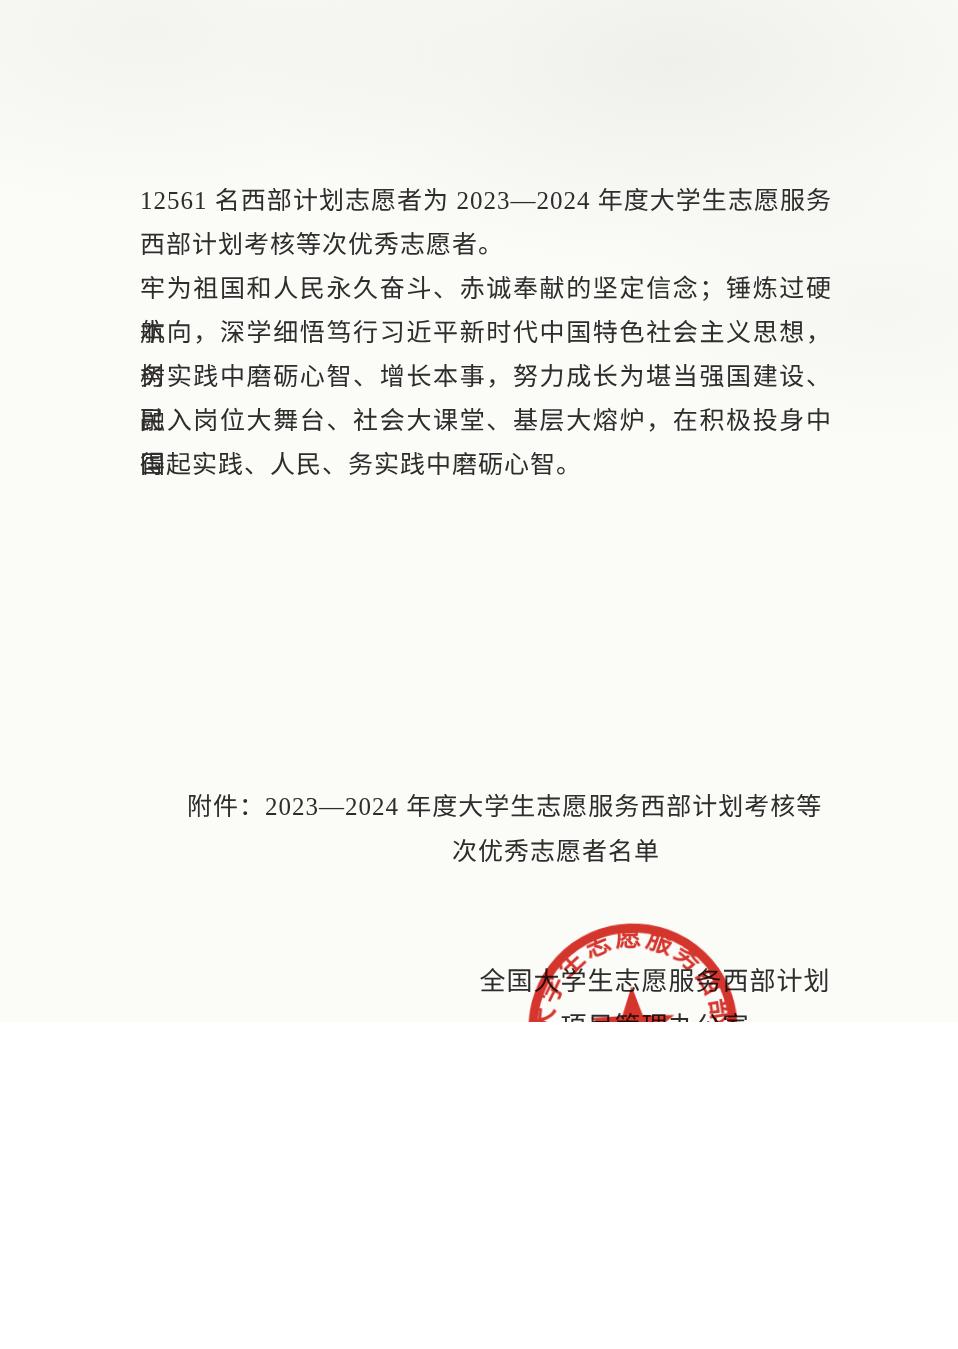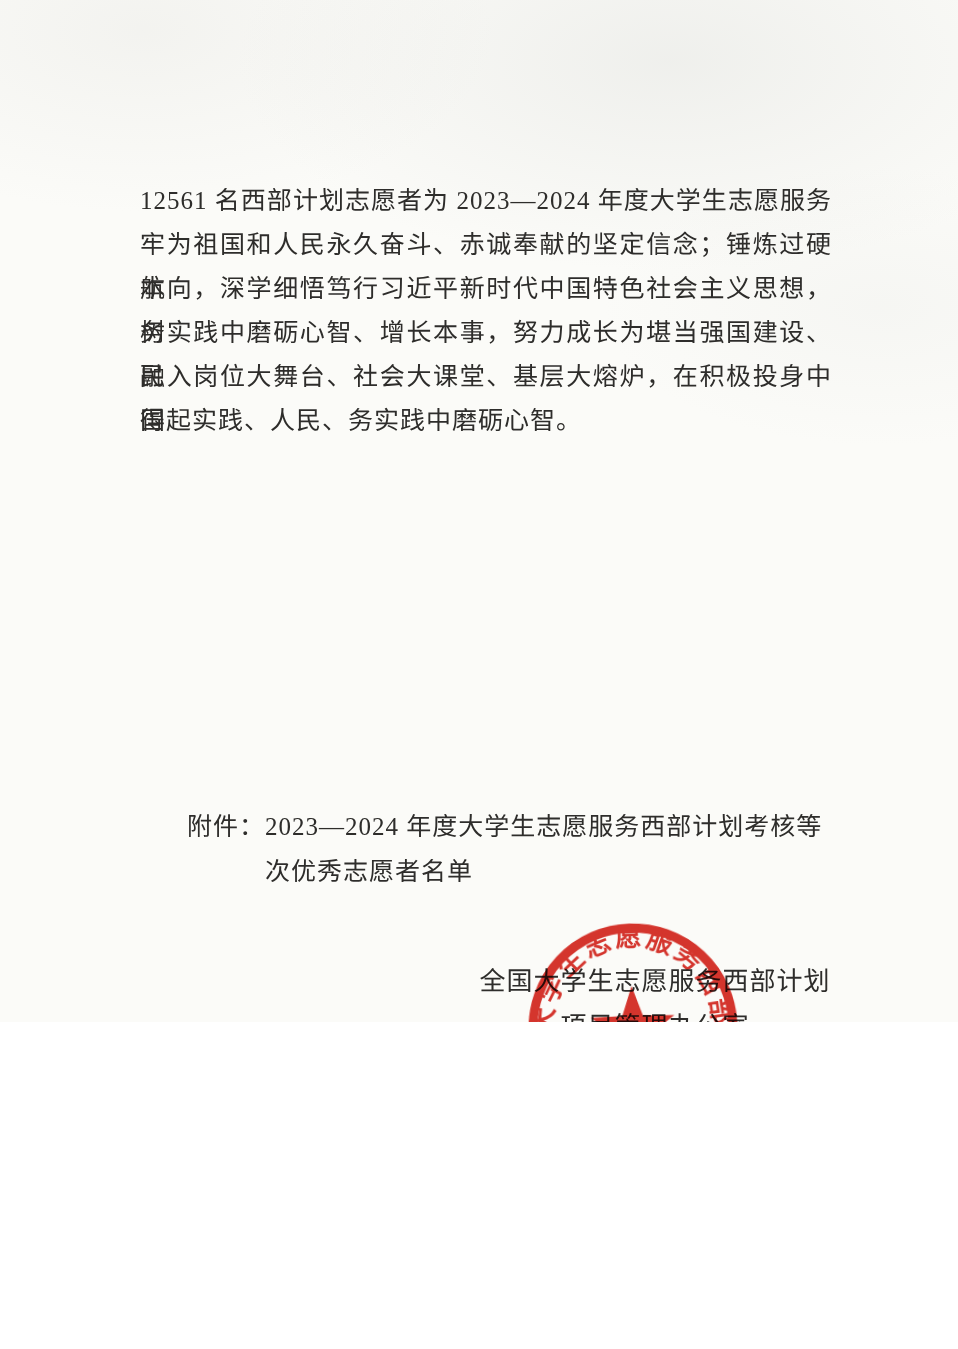--- a/index.html
+++ b/index.html
@@ -17,24 +17,24 @@
     text-decoration: underline;
   }
   .body-text{
     position:absolute;left:140px;top:179px;width:692px;
     font-size:25px;line-height:44px;letter-spacing:1px;
   }
   .line{height:44px;white-space:nowrap;}
   .line.j{white-space:normal;text-align:justify;text-align-last:justify;}
   .line.indent{padding-left:52px;}
   .attachment{
-    position:absolute;left:187px;top:804px;width:660px;
+    position:absolute;left:187px;top:784px;width:660px;
     font-size:25px;line-height:45px;letter-spacing:1px;
   }
-  .attachment .att-line2{padding-left:78px;}
+  .attachment .att-line2{padding-left:78px;text-align:center;}
   .signature{
     position:absolute;left:430px;top:959px;width:450px;
     font-size:26px;line-height:45px;text-align:center;letter-spacing:1px;
   }
   .seal{
     position:absolute;left:523px;top:918px;width:220px;height:220px;
     mix-blend-mode:multiply;opacity:.92;
     transform:rotate(-2deg);
   }
   .seal svg{filter:blur(.3px);}
@@ -60,20 +60,21 @@
     box-sizing:border-box;
   }
 </style>
 </head>
 <body>
 
 <div class="page">
 
   <div class="body-text">
     <div class="line j">12561 名西部计划志愿者为 2023—2024 年度大学生志愿服务</div>
+    <div class="line">西部计划考核等次优秀志愿者。</div>
     <div class="line j">牢为祖国和人民永久奋斗、赤诚奉献的坚定信念；锤炼过硬本</div>
     <div class="line j">航向，深学细悟笃行习近平新时代中国特色社会主义思想，树</div>
     <div class="line j">务实践中磨砺心智、增长本事，努力成长为堪当强国建设、民</div>
     <div class="line j">融入岗位大舞台、社会大课堂、基层大熔炉，在积极投身中国</div>
     <div class="line">得起实践、人民、务实践中磨砺心智。</div>
   </div>
 
   <div class="attachment">
     <div class="att-line1">附件：2023—2024 年度大学生志愿服务西部计划考核等</div>
     <div class="att-line2">次优秀志愿者名单</div>

